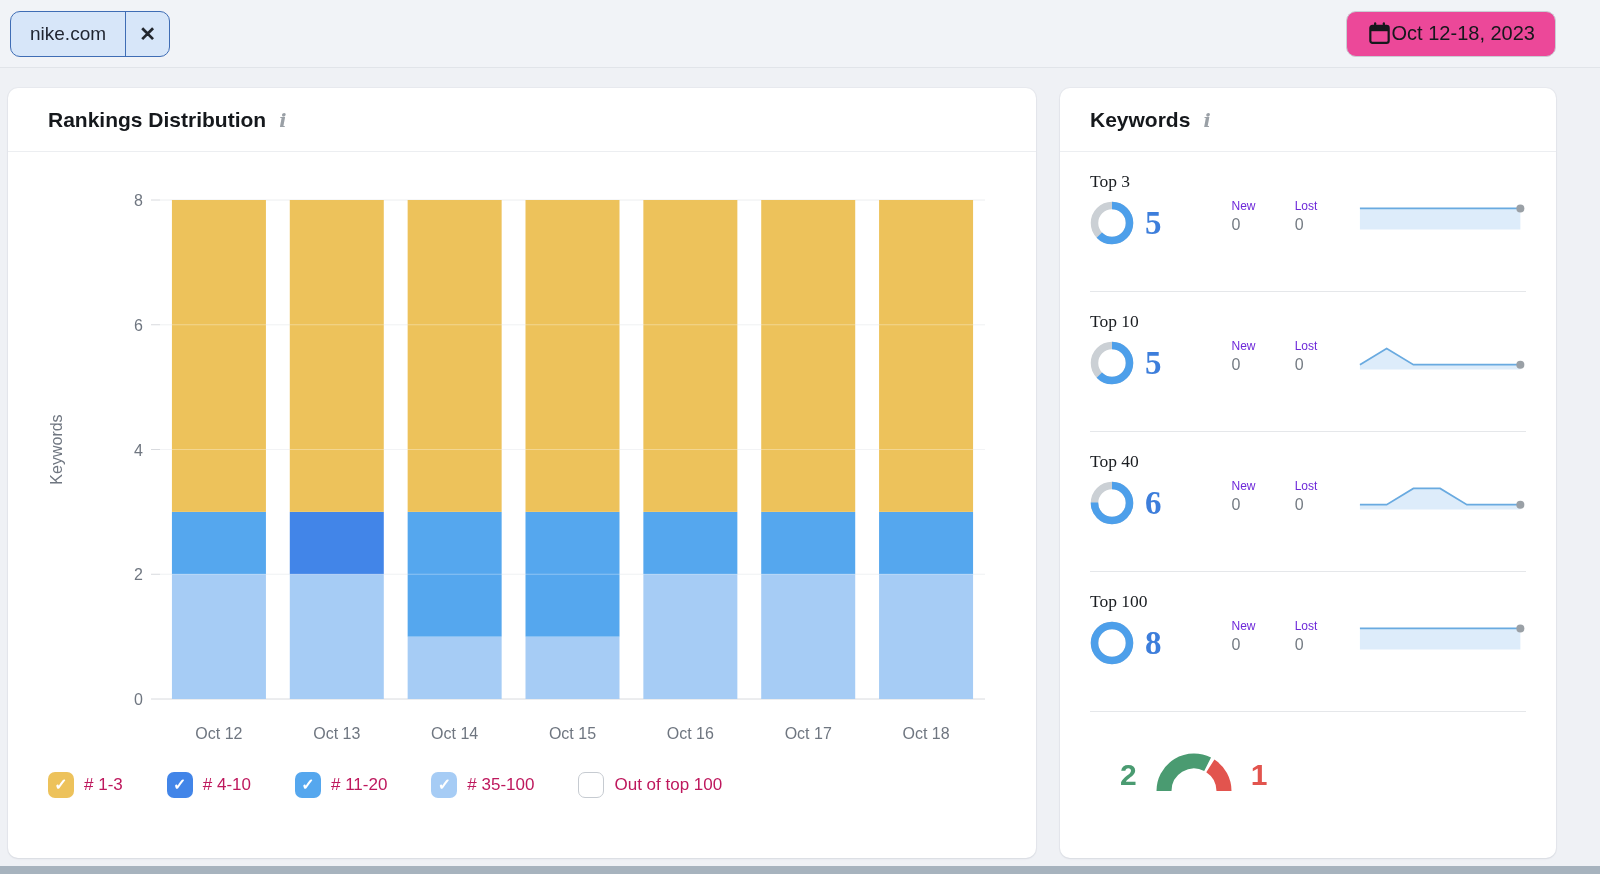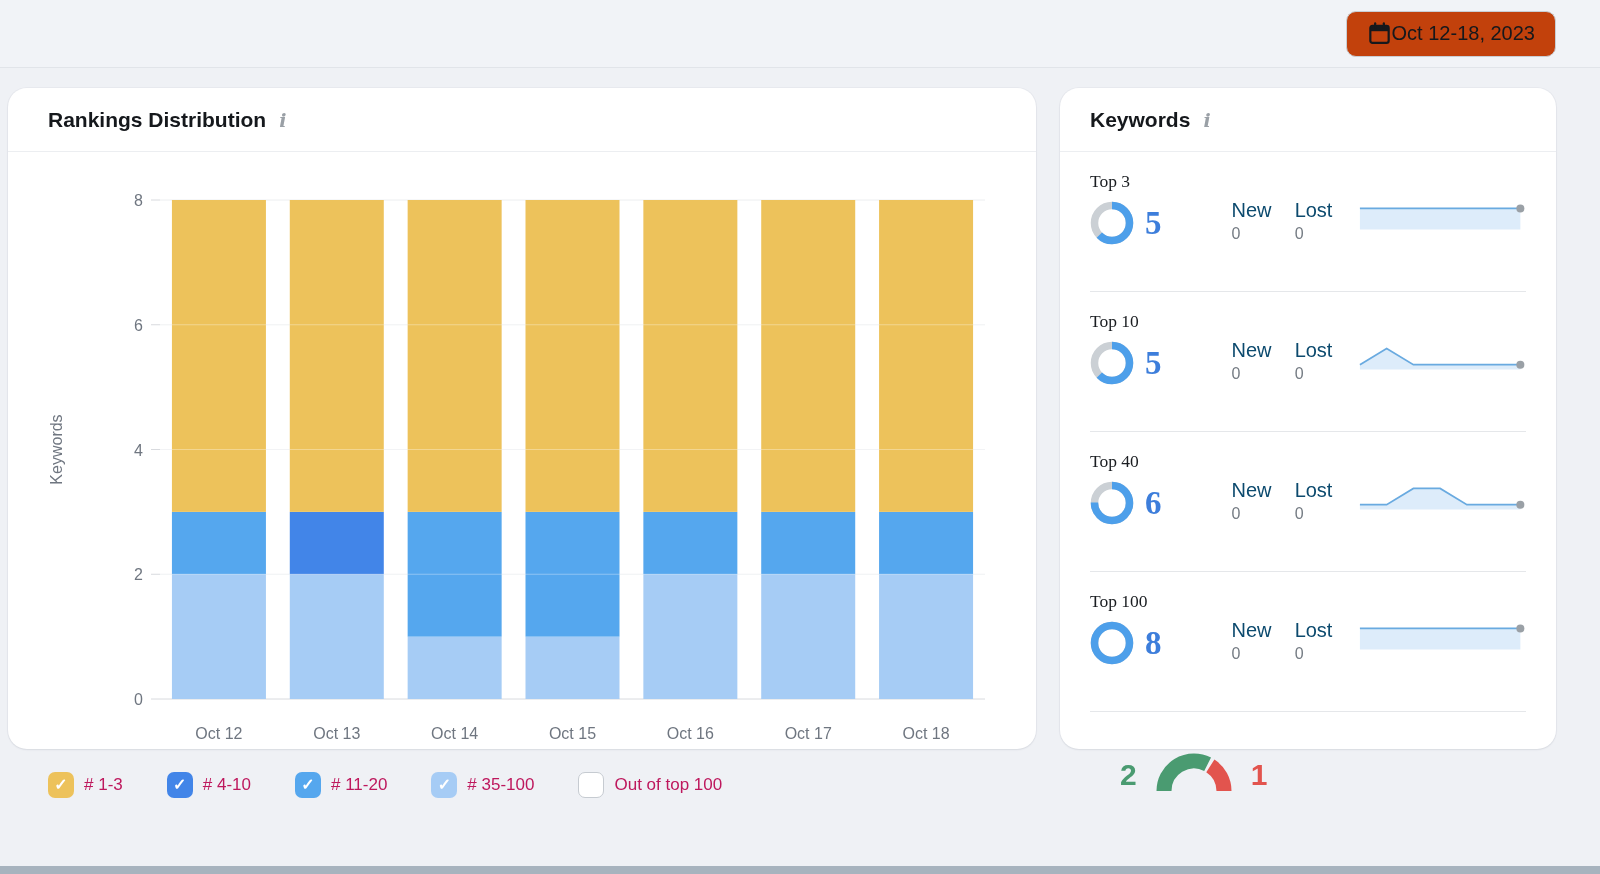--- a/index.html
+++ b/index.html
@@ -26,28 +26,28 @@
     font-size:19px; color:#1f2430;
   }
   .chip-close{
     display:flex; align-items:center; justify-content:center; width:44px;
     border:none; border-left:1.5px solid #3f6db5; background:transparent;
     cursor:pointer; font-family:inherit;
   }
   .chip-close span{ font-size:20px; font-weight:700; color:#23272e; }
   .date-btn{
     margin-left:auto; display:flex; align-items:center; 
-    height:46px; padding:0 20px; background:#c2410c;
+    height:46px; padding:0 20px; background:#ec4899;
     border:1px solid #c9ced4; border-radius:10px; cursor:pointer;
     font-family:inherit; font-size:20px; color:#16181c;
   }
   
   .content{ display:flex; gap:24px; padding:20px 44px 0 8px; }
   .card{
-    background:#fff; border-radius:19px; height:661px;
+    background:#fff; border-radius:10px; height:770px;
     box-shadow:0 1px 2px rgba(30,40,60,.08), 0 0 0 1px rgba(30,40,60,.03);
   }
   .card-rankings{ flex:1; }
   .card-keywords{ width:496px; }
   .card-header{
     display:flex; align-items:center; gap:11px; height:64px;
     padding:0 40px; border-bottom:1px solid #eceef1;
   }
   .card-keywords .card-header{ padding:0 30px; }
   .card-title{ font-size:21px; font-weight:700; color:#15181c; }
@@ -69,36 +69,42 @@
   .legend-label{ font-size:17px; color:#be185d; }
   
   .kw-body{ padding:0 30px; }
   .kw-row{ display:flex; align-items:flex-start; height:139px; padding-top:19px; }
   .hr{ height:1px; background:#e5e7ea; }
   .kw-left{ width:148px;font-family:Liberation Serif, serif; }
   .kw-label{ font-size:17.5px; color:#1a1d21; margin-bottom:9px; }
   .kw-value-line{ display:flex; align-items:center; gap:11px; }
   .kw-value{ font-size:33px; font-weight:700; color:#3d7edb; }
   .kw-nl{ margin-top:28px; width:66px; }
-  .nl-label{ font-size:20px; color:#0c4a6e; }
+  .nl-label{ font-size:12px; color:#6d28d9; }
   .nl-value{ font-size:16px; color:#747b83; margin-top:3px; }
   .spark{ margin-left:auto; margin-top:32px; }
   .improved{ padding:21px 30px 0; }
   .imp-label{ font-size:17.5px; color:#1a1d21; }
   .imp-row{ display:flex; align-items:flex-end; gap:14px; margin-top:16px; }
   .imp-val{ font-size:30px; font-weight:700; line-height:1; padding-bottom:1px; }
   
   .bottom-strip{
     position:absolute; left:0; right:0; bottom:0; height:8px; background:#a7b3be;
   }
 </style>
 </head>
 <body>
 
 <div class="topbar">
+  <div class="chip">
+    <span class="chip-label">nike.com</span>
+    <button class="chip-close">
+      <span>✕</span>
+    </button>
+  </div>
   <button class="date-btn">
     <svg width="25" height="25" viewBox="0 0 24 24" fill="none" stroke="#16181c" stroke-width="2.1" stroke-linecap="round">
       <rect x="3.2" y="4.6" width="17.6" height="16.4" rx="2"></rect>
       <rect x="3.2" y="4.6" width="17.6" height="5.2" fill="#16181c" stroke="none"></rect>
       <line x1="7.8" y1="2.2" x2="7.8" y2="6.5"></line>
       <line x1="16.2" y1="2.2" x2="16.2" y2="6.5"></line>
     </svg>
     <span>Oct 12-18, 2023</span>
   </button>
 </div>

